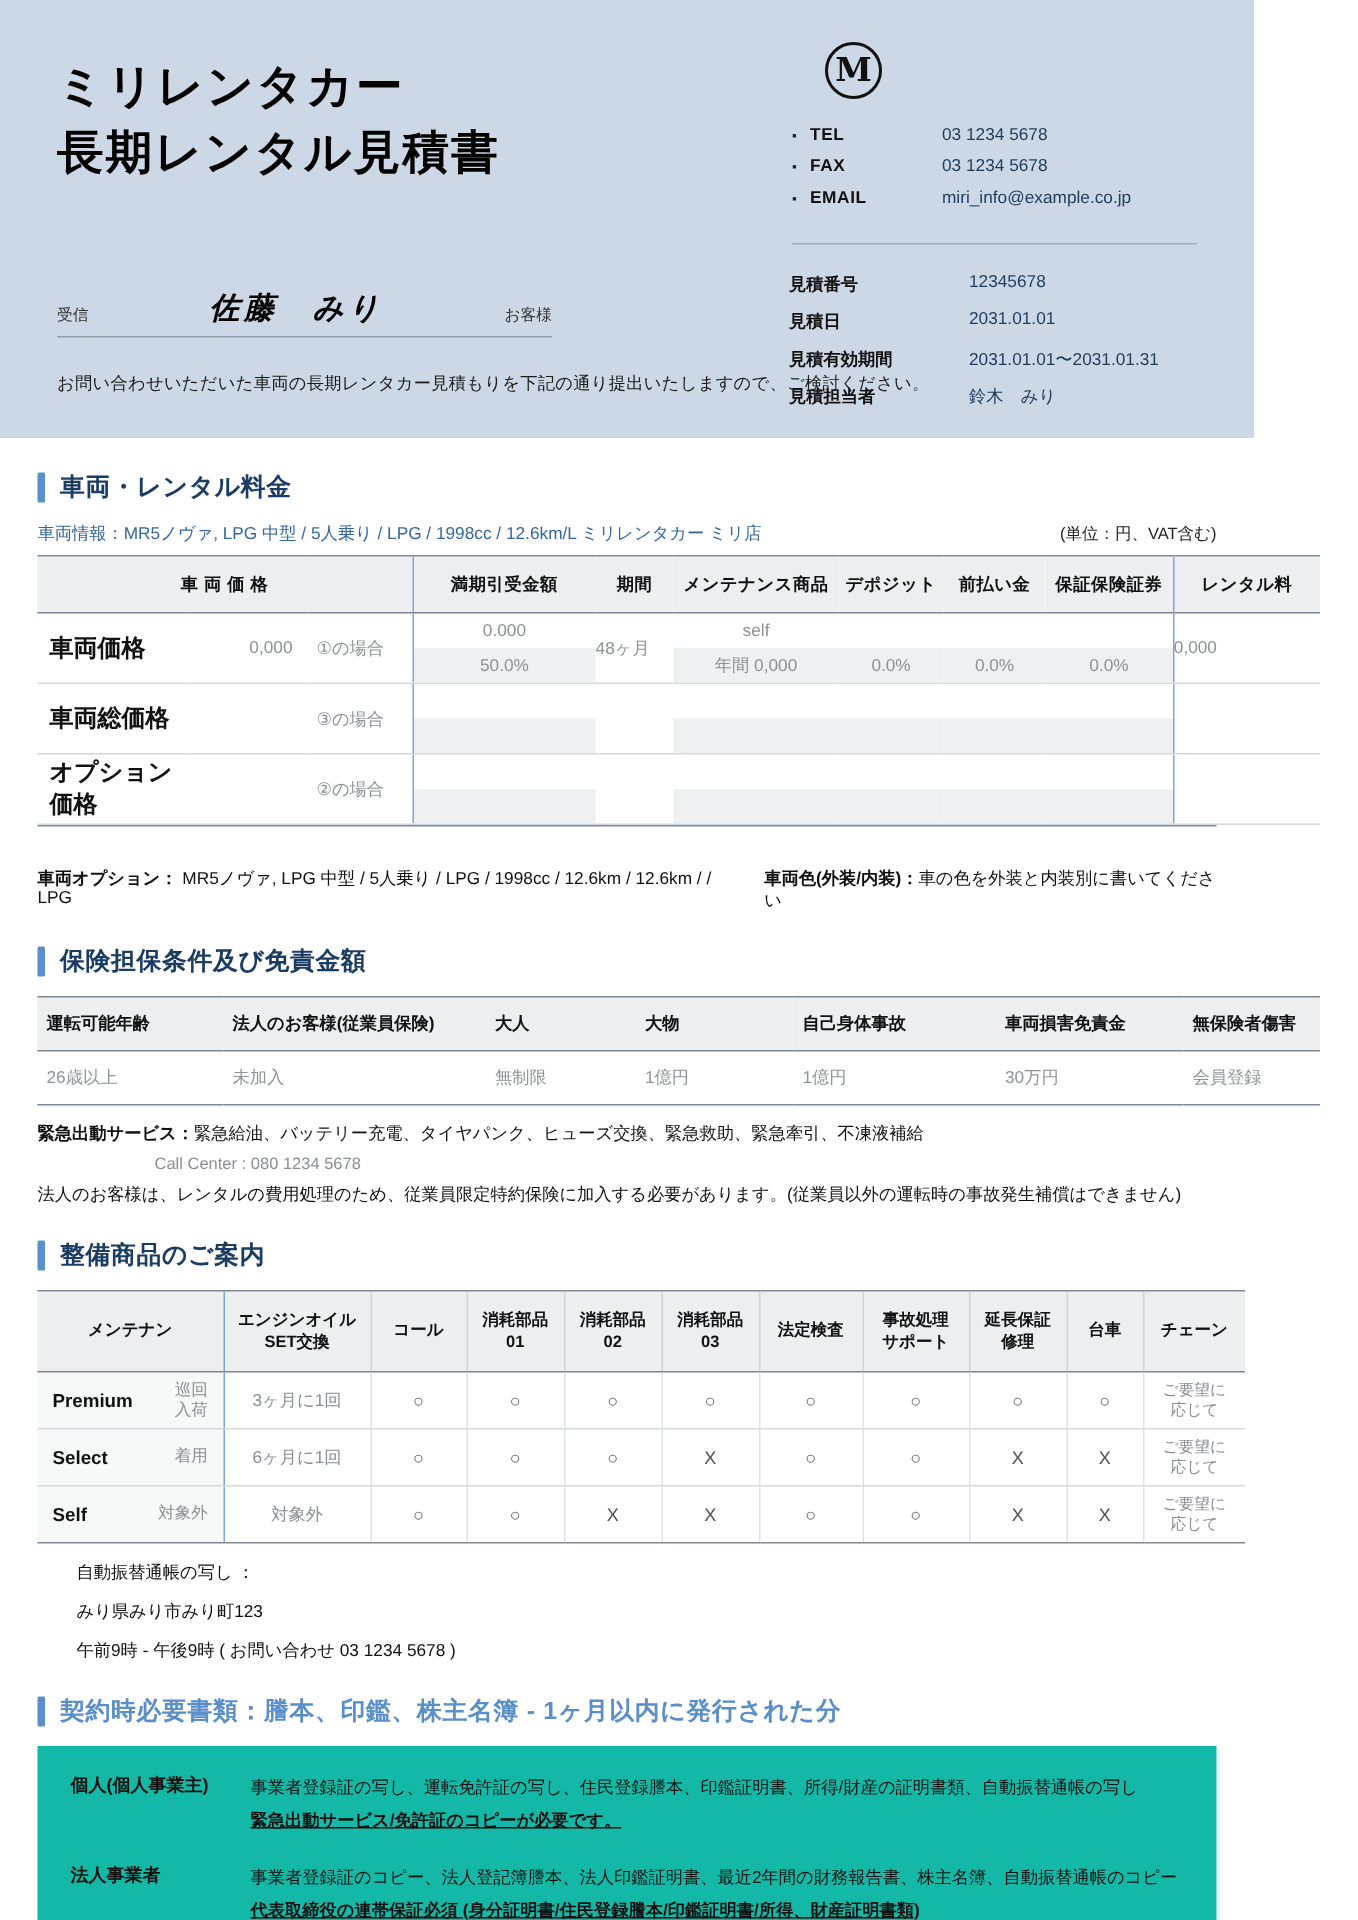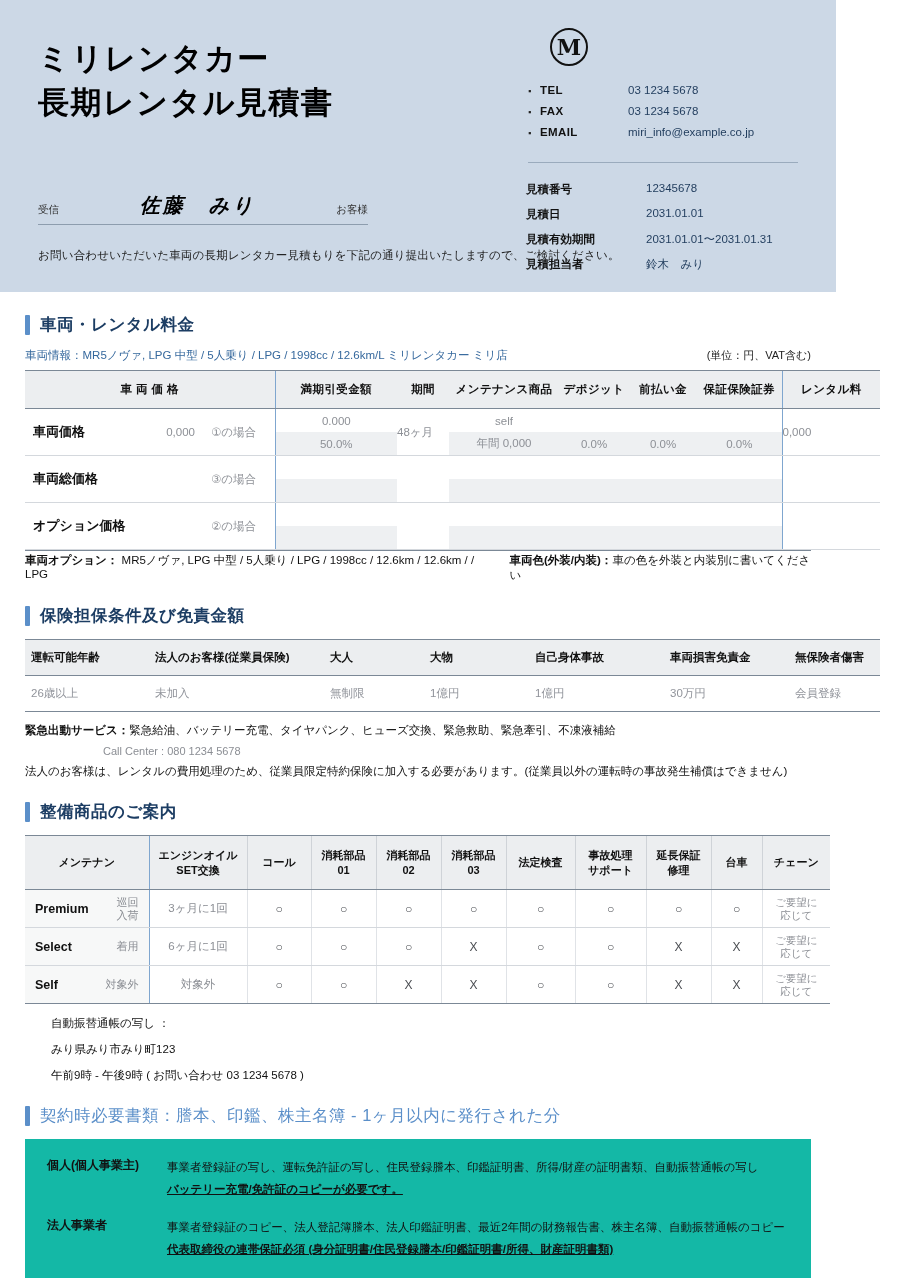--- a/index.html
+++ b/index.html
@@ -97,49 +97,49 @@
 
   
   .body { padding: 0 25px; }
 
   .sec-title {
     display: flex; align-items: center;
     margin: 22px 0 12px 0;
   }
   .sec-bar { width: 5px; height: 20px; background: #5b8fc9; margin-right: 10px; border-radius:1px; }
   .sec-text { font-size: 16.5px; font-weight: 700; color: #1c3d63; letter-spacing: .5px; }
-  .sec-text.light { color: #5b8fc9; font-weight: 400; }
+  .sec-text.light { color: #5b8fc9; font-weight: 700; }
 
   .subline { display: flex; justify-content: space-between; align-items: flex-end; margin-bottom: 7px; }
   .subline .info { font-size: 11.5px; color: #35689d; }
   .subline .unit { font-size: 11px; color: #222; }
 
   
   table.tbl { width: 100%; border-collapse: collapse; table-layout: fixed; }
   .vp-head th {
     background: #eceef0;
     border-top: 1.5px solid #7b8896;
     border-bottom: 1.5px solid #7b8896;
     font-size: 11.5px; font-weight: 700; color: #111;
     padding: 11px 2px; text-align: center;
     letter-spacing: .4px;
   }
   .vp td { border-bottom: 1px solid #d4d8dd; vertical-align: middle; height: 46px; }
-  .vp .rowlabel { font-size: 13px; font-weight: 700; color: #111; padding-left: 8px; }
+  .vp .rowlabel { font-size: 16px; font-weight: 700; color: #111; padding-left: 8px; }
   .vp .numcell { font-size: 11.5px; color: #8d9096; text-align: right; padding-right: 10px; }
   .vp .casecell { font-size: 11.5px; color: #8d9096; padding-left: 6px; }
   .vp .stack { display:flex; flex-direction:column; height: 46px; }
   .vp .stack .top { flex:1; display:flex; align-items:center; justify-content:center; font-size:11.5px; color:#8d9096; }
   .vp .stack .bot { flex:1; display:flex; align-items:center; justify-content:center; font-size:11.5px; color:#8d9096; background:#eef0f2; }
   .vp .center { text-align:left; font-size:11.5px; color:#8d9096; }
   .vline { border-left: 1.5px solid #7fa6cf !important; }
   .vp-wrap { border-bottom: 1.5px solid #7b8896; }
   .vp td.pad0 { padding: 0; }
 
-  .opt-line { display:flex; gap: 26px; font-size: 11.5px; color: #111; margin-top: 2px; }
+  .opt-line { display:flex; gap: 26px; font-size: 11.5px; color: #111; margin-top: 27px; }
   .opt-line b { font-weight: 700; }
   .opt-line .v { color: #111; }
 
   
   .ins thead th {
     background: #eceef0;
     border-top: 1.5px solid #7b8896;
     border-bottom: 1.5px solid #7b8896;
     font-size: 11.5px; font-weight: 700; color: #111;
     padding: 10px 6px; text-align: left;
@@ -584,21 +584,21 @@
     <div class="sec-title">
       <div class="sec-bar"></div>
       <div class="sec-text light">契約時必要書類：謄本、印鑑、株主名簿 - 1ヶ月以内に発行された分</div>
     </div>
 
     <div class="docs">
       <div class="docrow">
         <div class="dk">個人(個人事業主)</div>
         <div class="dv">
           <span>事業者登録証の写し、運転免許証の写し、住民登録謄本、印鑑証明書、所得/財産の証明書類、自動振替通帳の写し</span><br>
-          <u>バッテリー充電/免許証のコピーが必要です。</u>
+          <u>緊急出動サービス/免許証のコピーが必要です。</u>
         </div>
       </div>
       <div class="docrow">
         <div class="dk">法人事業者</div>
         <div class="dv">
           <span>事業者登録証のコピー、法人登記簿謄本、法人印鑑証明書、最近2年間の財務報告書、株主名簿、自動振替通帳のコピー</span><br>
           <u>代表取締役の連帯保証必須 (身分証明書/住民登録謄本/印鑑証明書/所得、財産証明書類)</u>
         </div>
       </div>
     </div>

